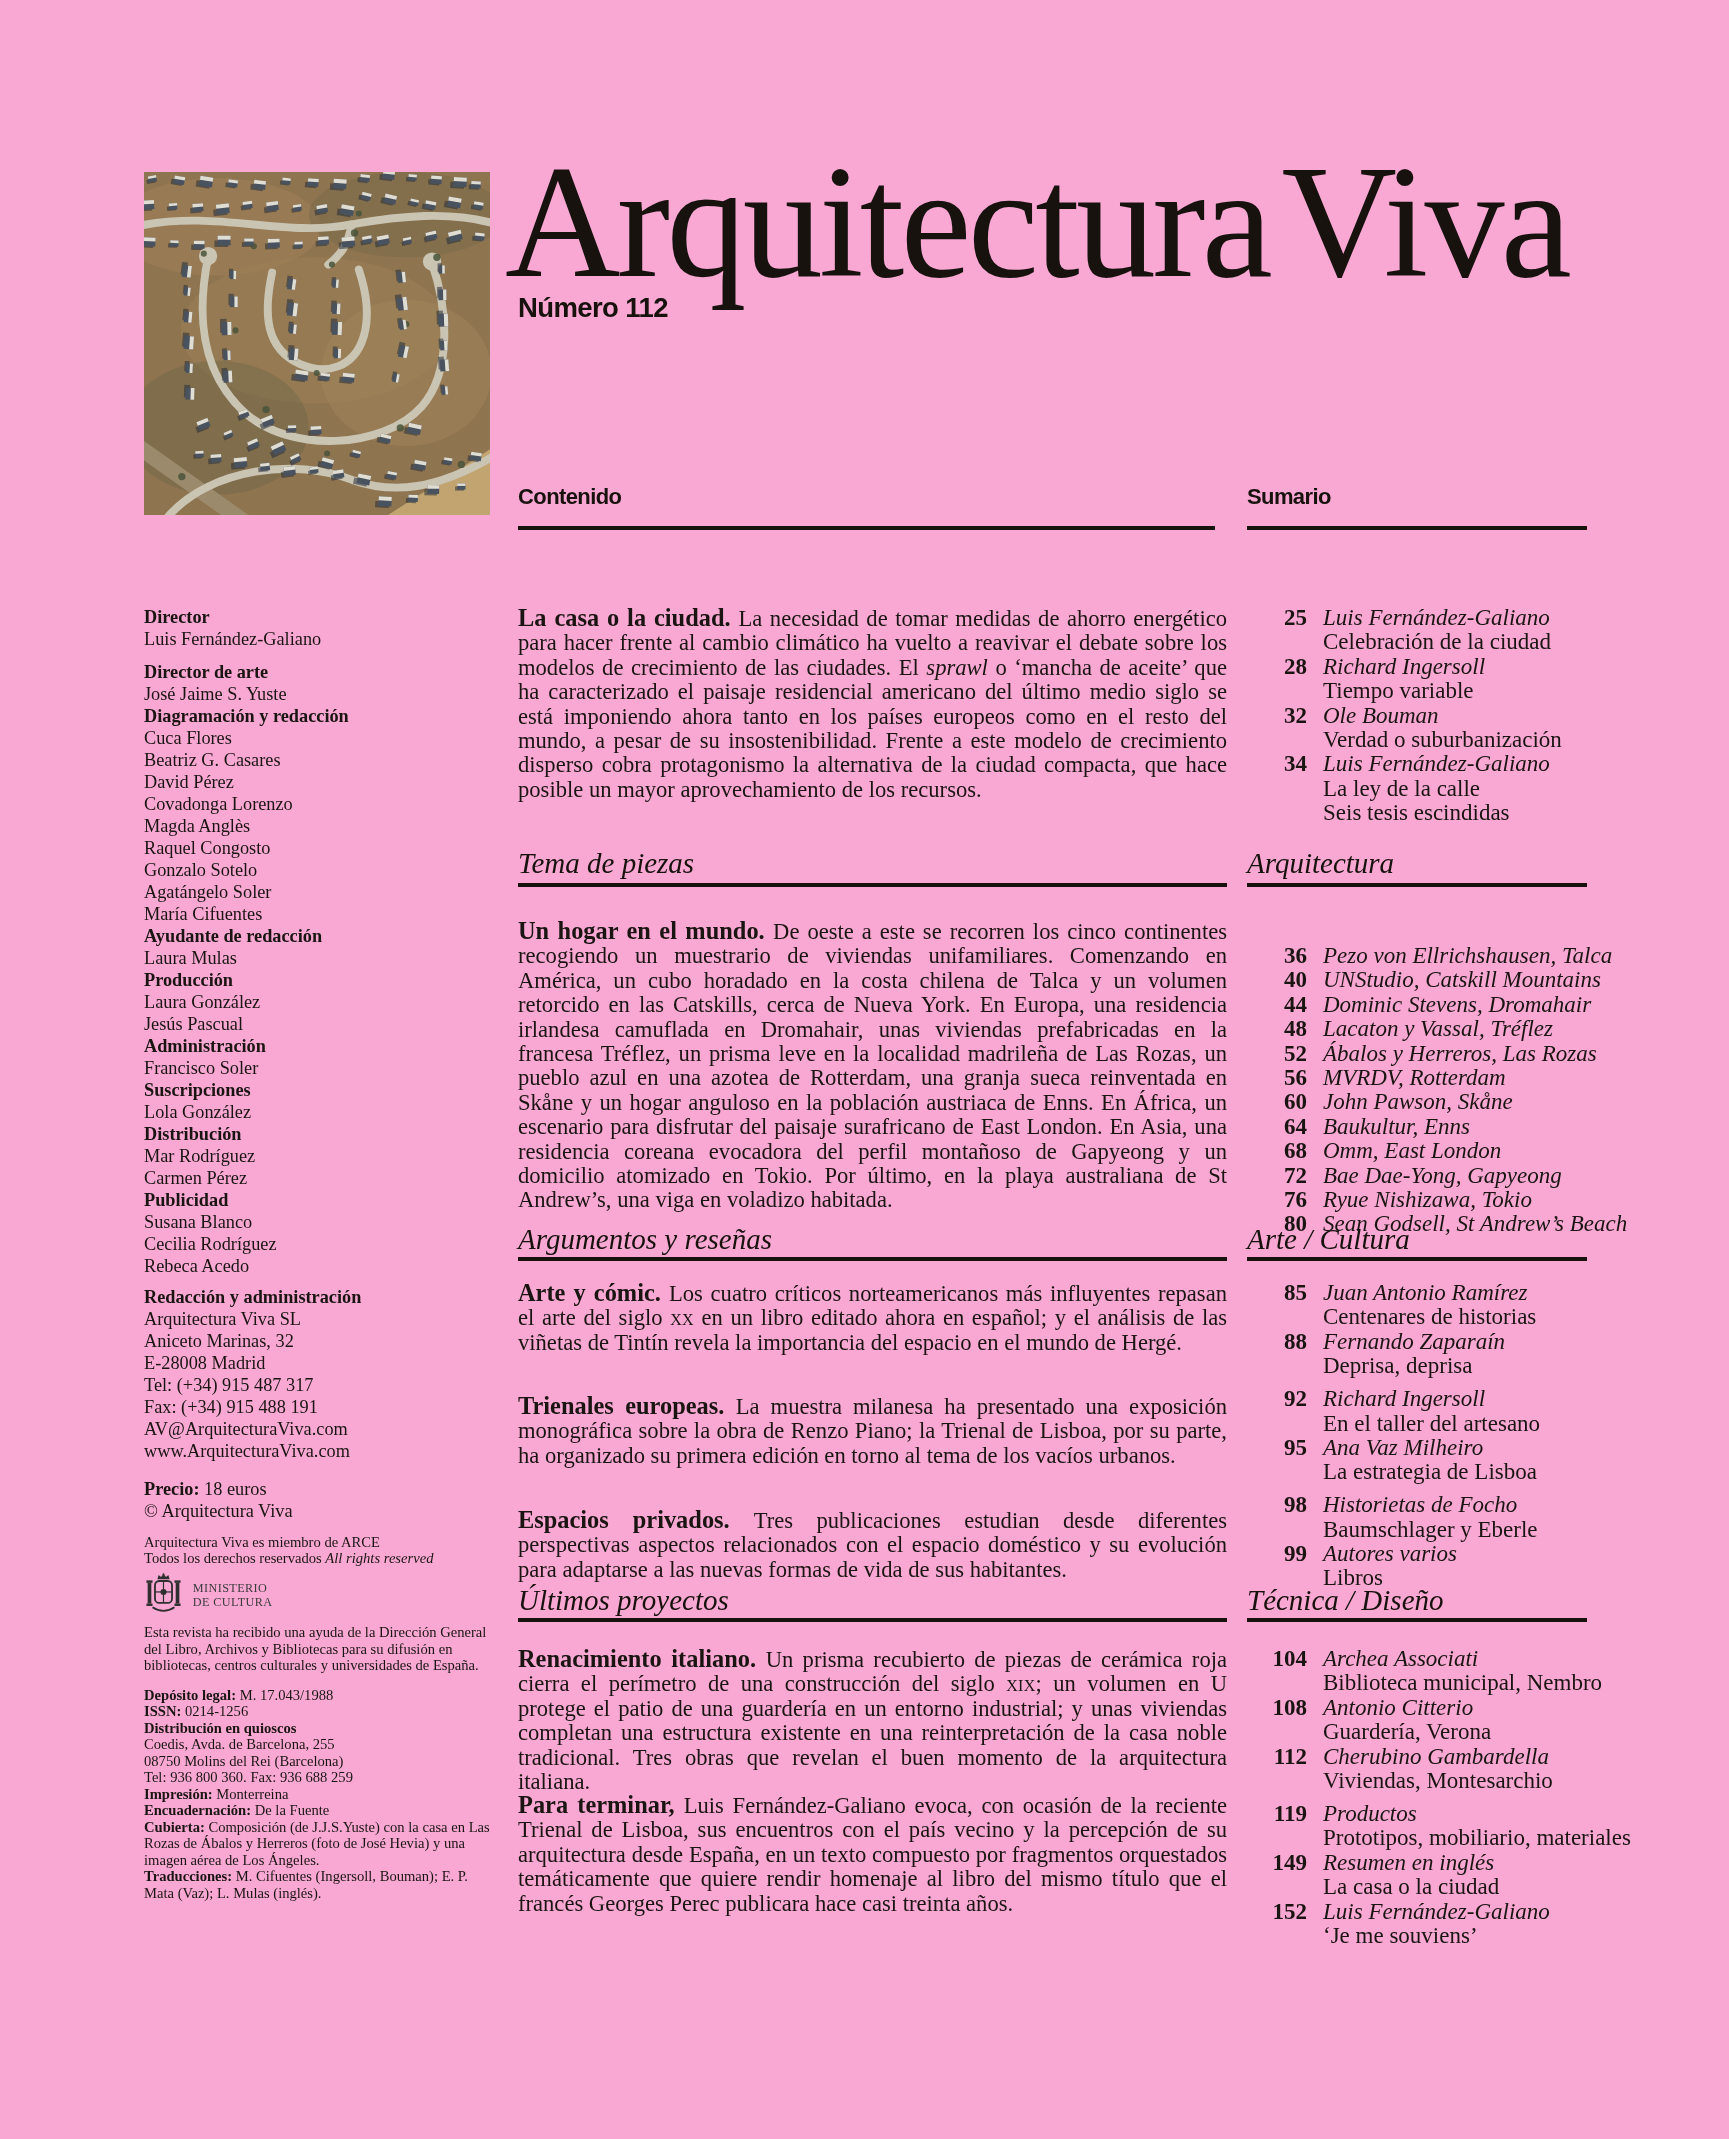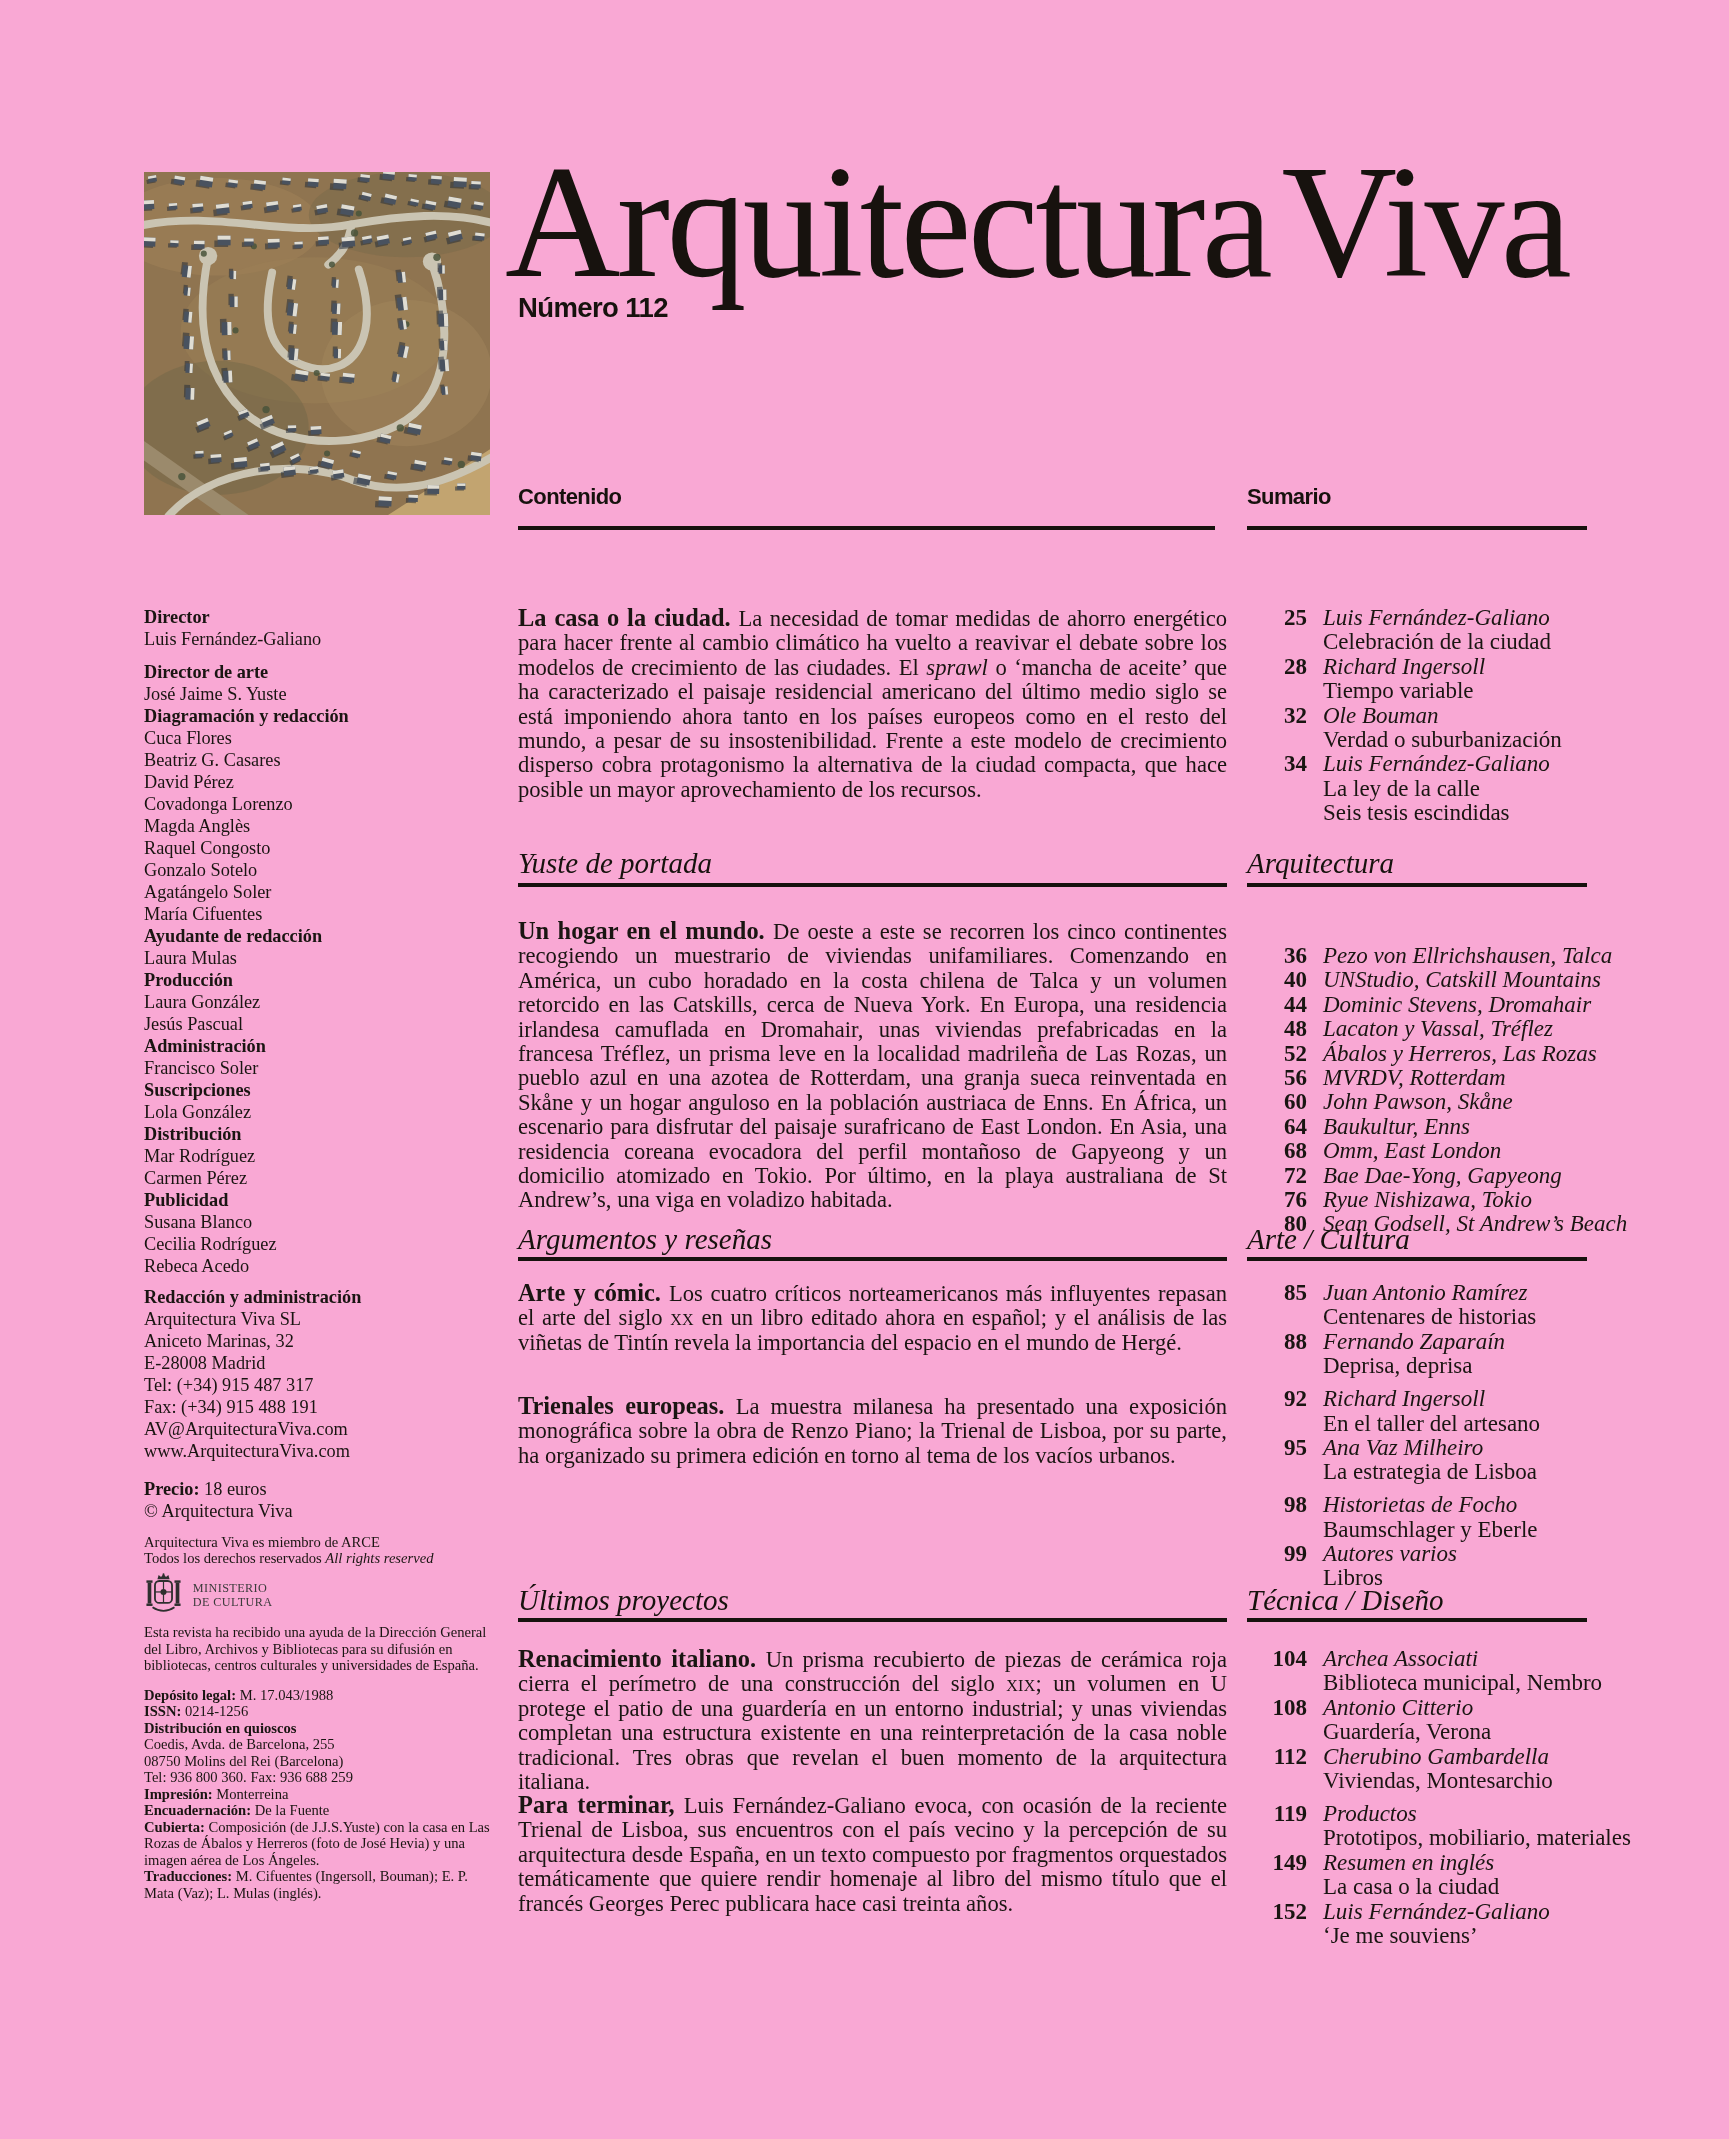--- a/index.html
+++ b/index.html
@@ -314,28 +314,29 @@
           <div class="staff-line"><span class="b ">Impresión:</span><span class=""> Monterreina</span></div>
           <div class="staff-line"><span class="b ">Encuadernación:</span><span class=""> De la Fuente</span></div>
           <div class="staff-line"><span class="b ">Cubierta:</span><span class=""> Composición (de J.J.S.Yuste) con la casa en Las Rozas de Ábalos y Herreros (foto de José Hevia) y una imagen aérea de Los Ángeles.</span></div>
           <div class="staff-line"><span class="b ">Traducciones:</span><span class=""> M. Cifuentes (Ingersoll, Bouman); E. P. Mata (Vaz); L. Mulas (inglés).</span></div>
         </div>
       </div>
   </div>
 
   <div class="article" style="top:606px"><span class="b ">La casa o la ciudad. </span><span class="">La necesidad de tomar medidas de ahorro energético para hacer frente al cambio climático ha vuelto a reavivar el debate sobre los modelos de crecimiento de las ciudades. El </span><span class="i ">sprawl</span><span class=""> o ‘mancha de aceite’ que ha caracterizado el paisaje residencial americano del último medio siglo se está imponiendo ahora tanto en los países europeos como en el resto del mundo, a pesar de su insostenibilidad. Frente a este modelo de crecimiento disperso cobra protagonismo la alternativa de la ciudad compacta, que hace posible un mayor aprovechamiento de los recursos.</span></div>
 
-  <div class="sec-head" style="left:518px;top:849px">Yuste de portada</div>
+  <div class="sec-head" style="left:518px;top:849px">Tema de piezas</div>
   <div class="sec-rule" style="left:518px;top:883px;width:709px"></div>
   <div class="article" style="top:919px"><span class="b ">Un hogar en el mundo. </span><span class="">De oeste a este se recorren los cinco continentes recogiendo un muestrario de viviendas unifamiliares. Comenzando en América, un cubo horadado en la costa chilena de Talca y un volumen retorcido en las Catskills, cerca de Nueva York. En Europa, una residencia irlandesa camuflada en Dromahair, unas viviendas prefabricadas en la francesa Tréflez, un prisma leve en la localidad madrileña de Las Rozas, un pueblo azul en una azotea de Rotterdam, una granja sueca reinventada en Skåne y un hogar anguloso en la población austriaca de Enns. En África, un escenario para disfrutar del paisaje surafricano de East London. En Asia, una residencia coreana evocadora del perfil montañoso de Gapyeong y un domicilio atomizado en Tokio. Por último, en la playa australiana de St Andrew’s, una viga en voladizo habitada.</span></div>
 
   <div class="sec-head" style="left:518px;top:1225px">Argumentos y reseñas</div>
   <div class="sec-rule" style="left:518px;top:1257px;width:709px"></div>
   <div class="article" style="top:1281px"><span class="b ">Arte y cómic. </span><span class="">Los cuatro críticos norteamericanos más influyentes repasan el arte del siglo </span><span class="sc">xx</span><span class=""> en un libro editado ahora en español; y el análisis de las viñetas de Tintín revela la importancia del espacio en el mundo de Hergé.</span></div>
   <div class="article" style="top:1394px"><span class="b ">Trienales europeas. </span><span class="">La muestra milanesa ha presentado una exposición monográfica sobre la obra de Renzo Piano; la Trienal de Lisboa, por su parte, ha organizado su primera edición en torno al tema de los vacíos urbanos.</span></div>
+  <div class="article" style="top:1508px"><span class="b ">Espacios privados. </span><span class="">Tres publicaciones estudian desde diferentes perspectivas aspectos relacionados con el espacio doméstico y su evolución para adaptarse a las nuevas formas de vida de sus habitantes.</span></div>
 
   <div class="sec-head" style="left:518px;top:1586px">Últimos proyectos</div>
   <div class="sec-rule" style="left:518px;top:1618px;width:709px"></div>
   <div class="article" style="top:1647px"><span class="b ">Renacimiento italiano. </span><span class="">Un prisma recubierto de piezas de cerámica roja cierra el perímetro de una construcción del siglo </span><span class="sc">xix</span><span class="">; un volumen en U protege el patio de una guardería en un entorno industrial; y unas viviendas completan una estructura existente en una reinterpretación de la casa noble tradicional. Tres obras que revelan el buen momento de la arquitectura italiana.</span></div>
   <div class="article" style="top:1793px"><span class="b ">Para terminar, </span><span class="">Luis Fernández-Galiano evoca, con ocasión de la reciente Trienal de Lisboa, sus encuentros con el país vecino y la percepción de su arquitectura desde España, en un texto compuesto por fragmentos orquestados temáticamente que quiere rendir homenaje al libro del mismo título que el francés Georges Perec publicara hace casi treinta años.</span></div>
 
   <div class="sum-entries" style="top:606px">
       <div class="entry">
         <div class="pnum">25</div>
         <div class="etext">

